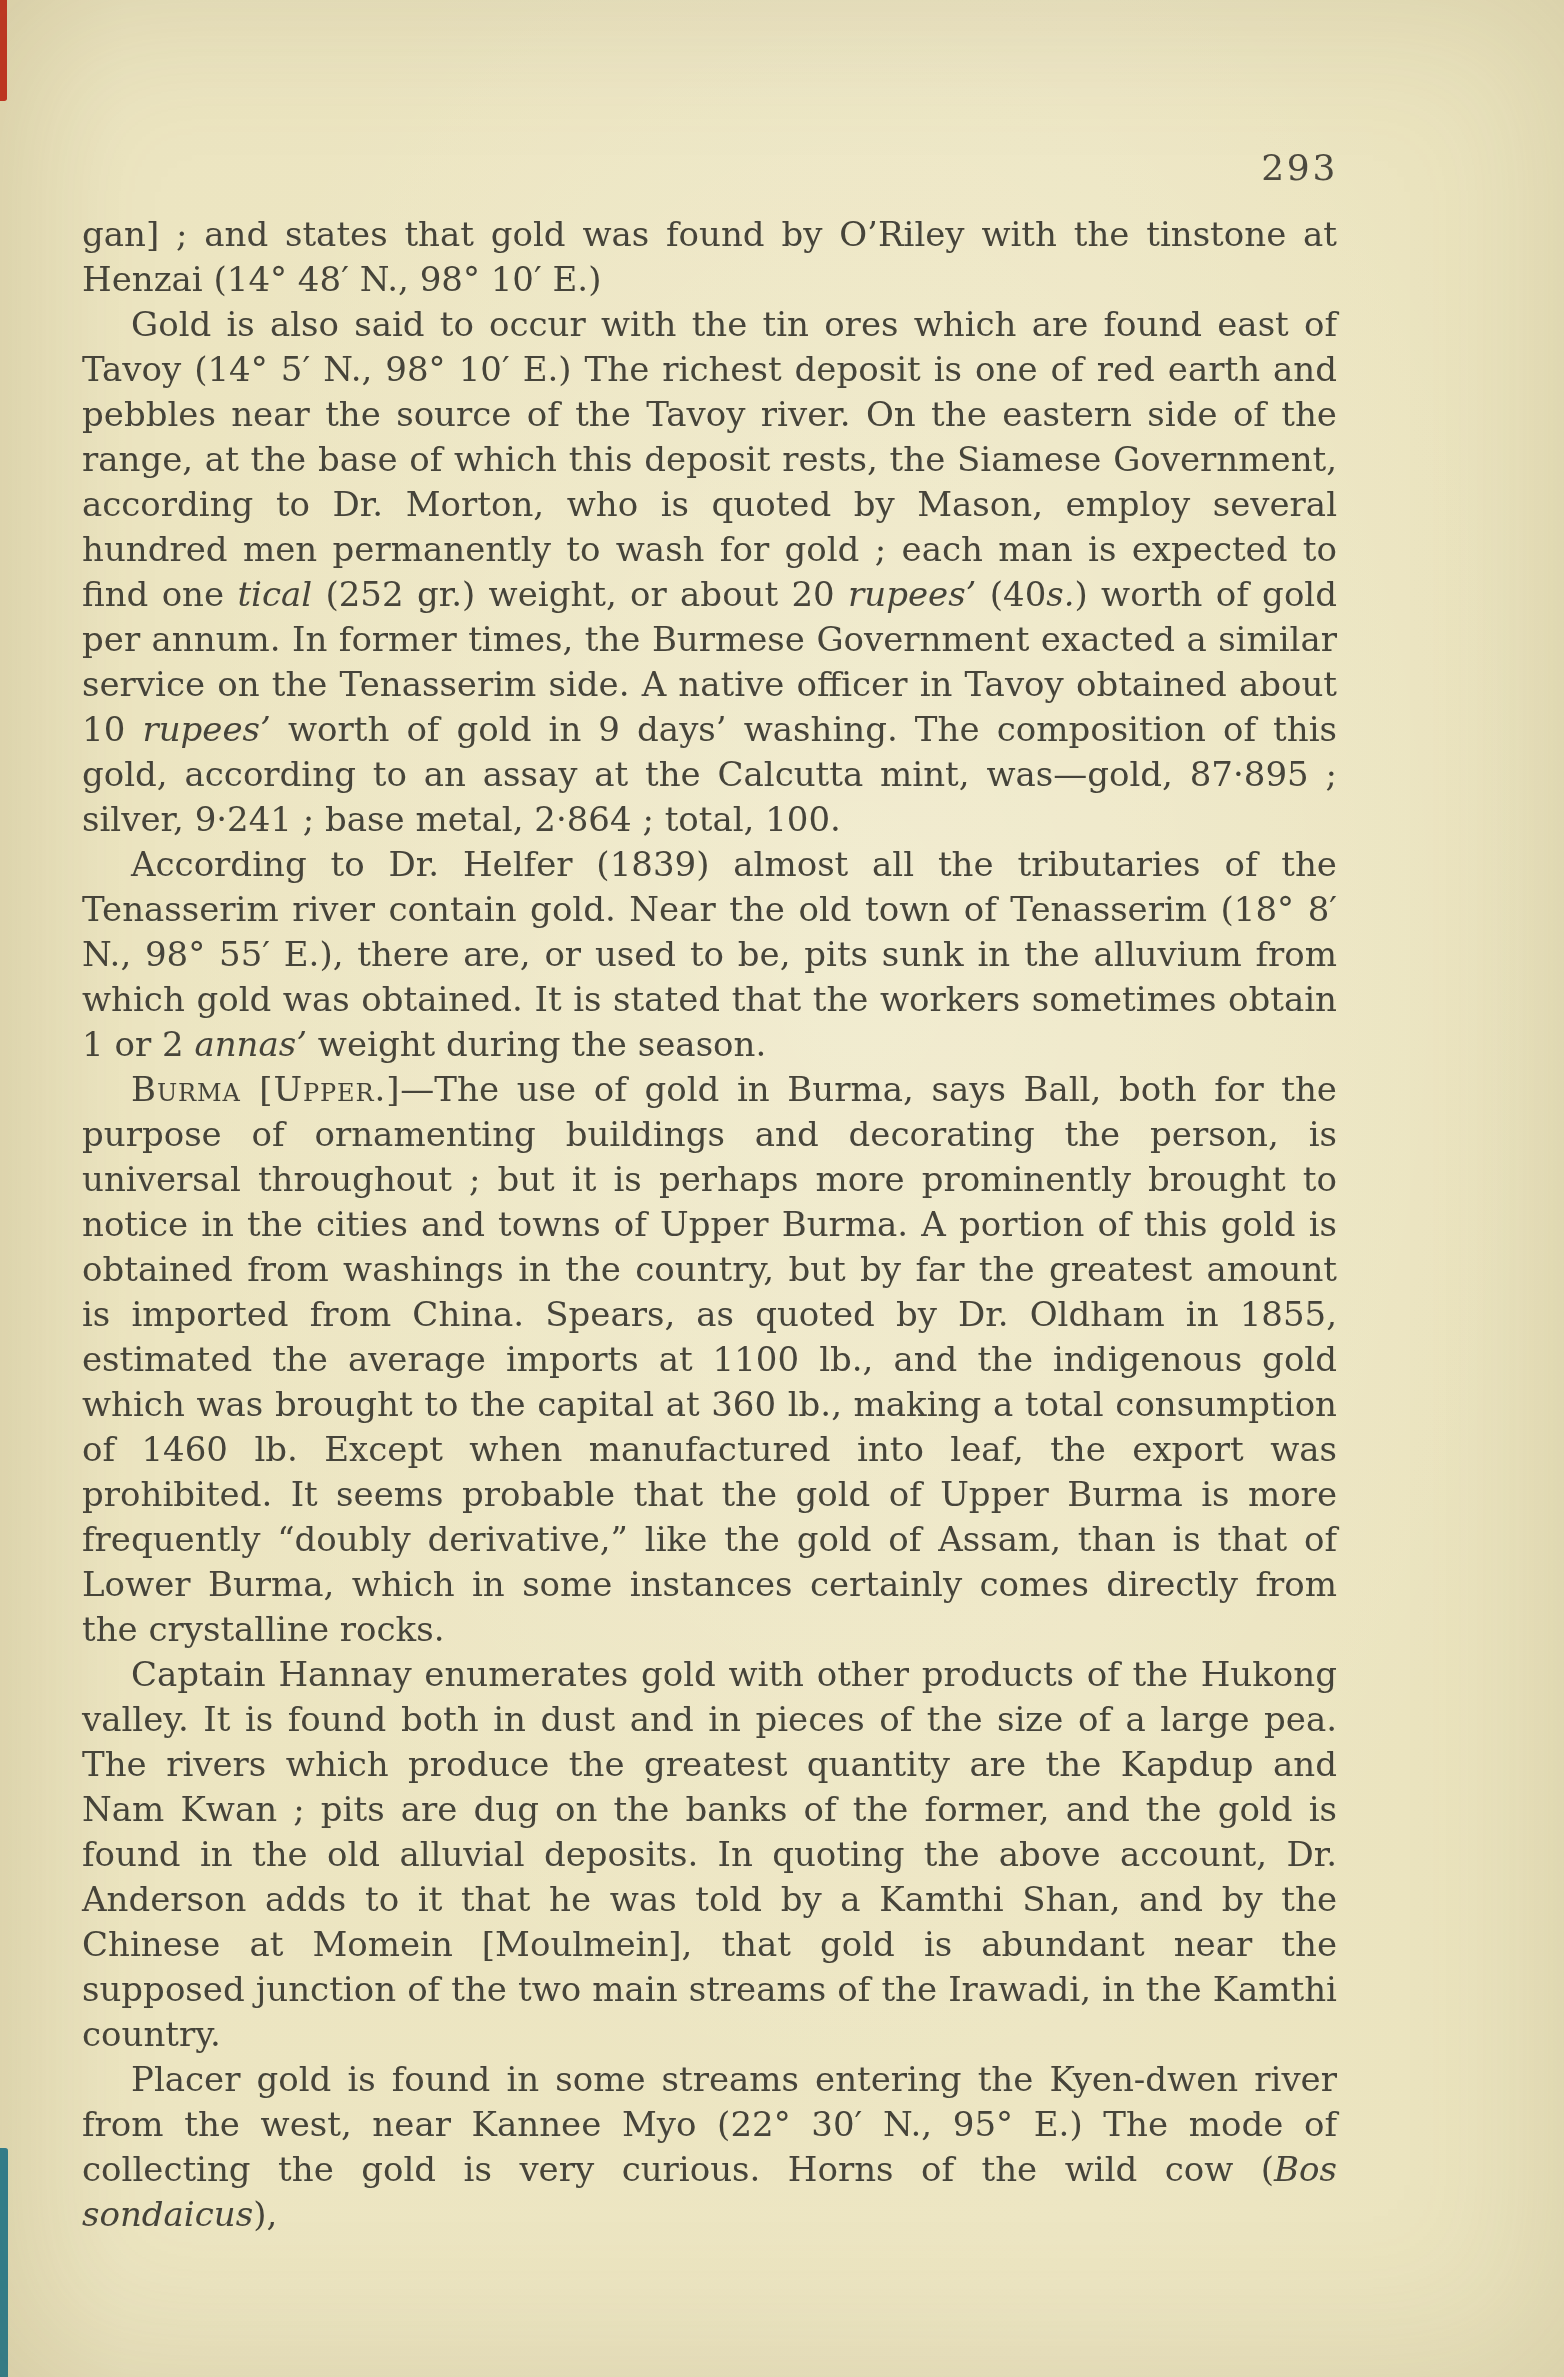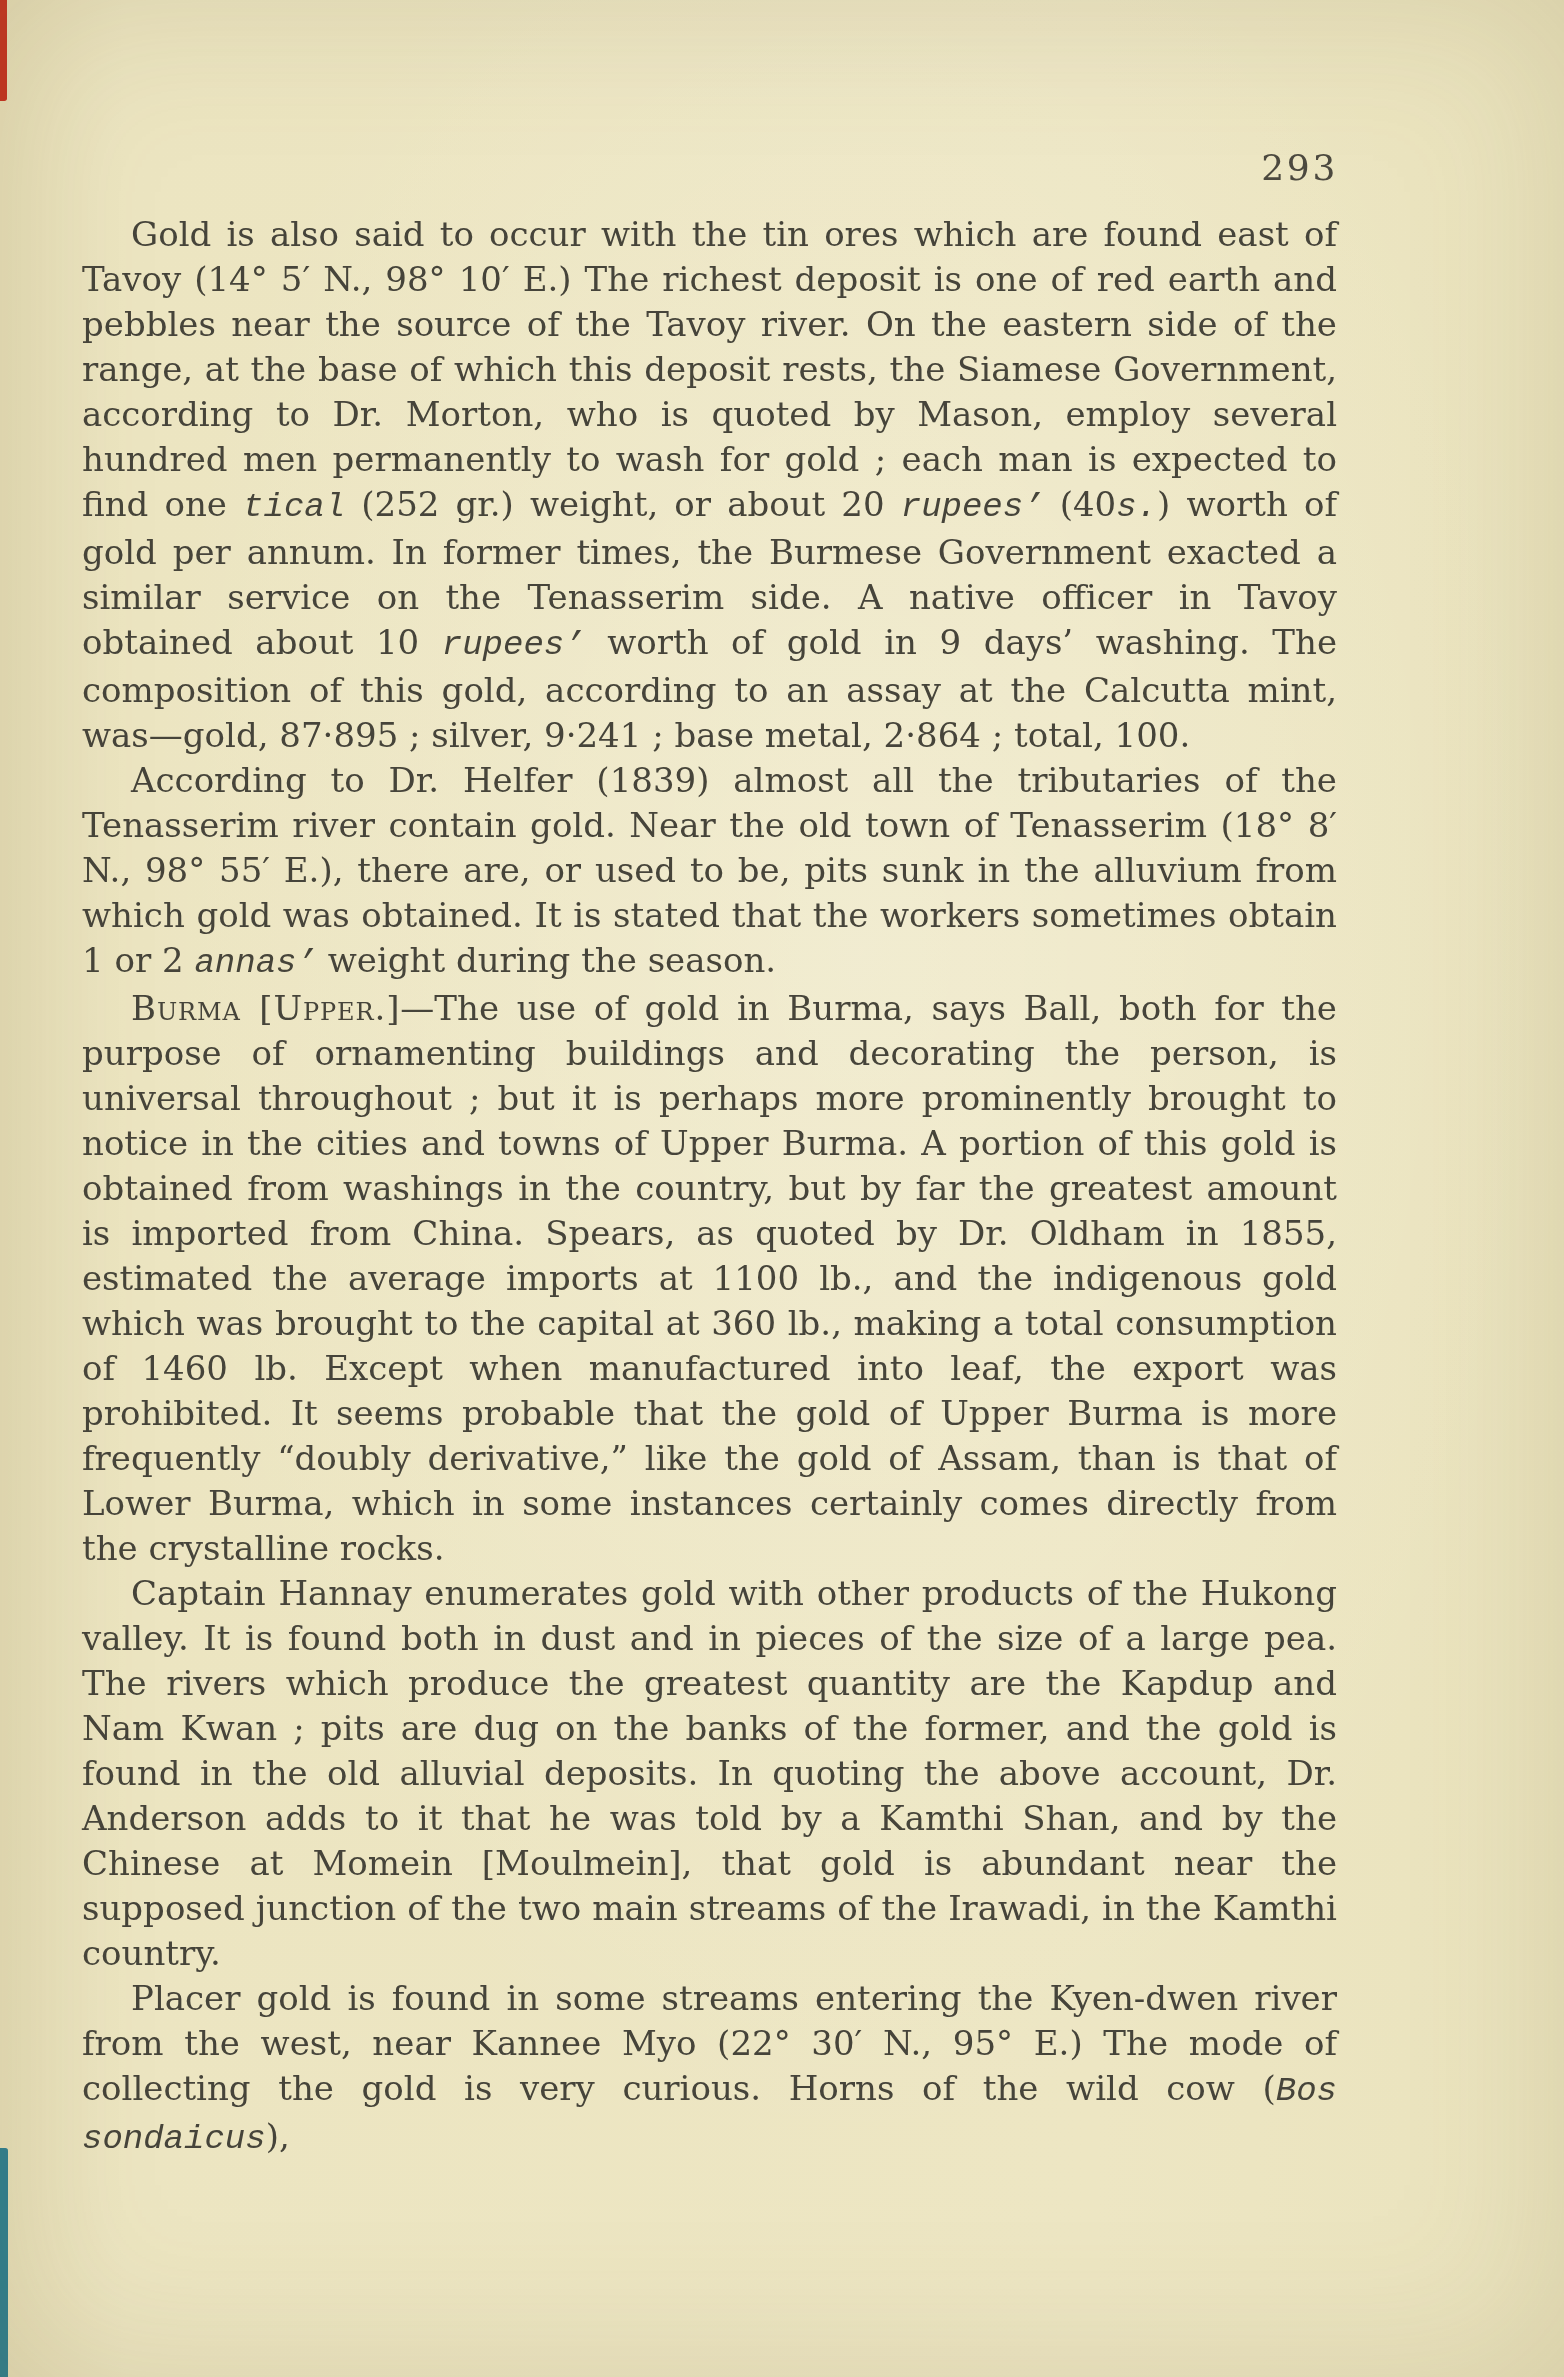--- a/index.html
+++ b/index.html
@@ -47,34 +47,35 @@
     top: 212px; left: 82px;
     width: 1255px;
     font-size: 34px;
     line-height: 45px;
     color: #46443a;
     text-align: justify;
   }
   .para { margin: 0; }
   .para.indent { text-indent: 49px; }
   .para.justify-last { text-align-last: justify; }
-  .it { font-style: italic; font-family: Liberation Mono, monospace; }
+  .it { font-style: italic; }
   .sc { font-variant-caps: small-caps; letter-spacing: 0.9px; }
 </style>
 </head>
 <body>
 
 <div class="page">
   <div class="edge-mark top" style="background: rgb(197, 49, 31);"></div>
   <div class="edge-mark bottom" style="background: rgb(45, 126, 143);"></div>
 
 
   <div class="page-number">293</div>
 
   <div class="text-block" id="text-block">
+      <p class="para"><span>gan] ; and states that gold was found by O’Riley with the tinstone at Henzai (14° 48′ N., 98° 10′ E.)</span></p>
       <p class="para indent"><span>Gold is also said to occur with the tin ores which are found east of Tavoy (14° 5′ N., 98° 10′ E.)  The richest deposit is one of red earth and pebbles near the source of the Tavoy river.  On the eastern side of the range, at the base of which this deposit rests, the Siamese Government, according to Dr. Morton, who is quoted by Mason, employ several hundred men permanently to wash for gold ; each man is expected to find one </span><span class="it">tical</span><span> (252 gr.) weight, or about 20 </span><span class="it">rupees’</span><span> (40</span><span class="it">s.</span><span>) worth of gold per annum.  In former times, the Burmese Government exacted a similar service on the Tenasserim side.  A native officer in Tavoy obtained about 10 </span><span class="it">rupees’</span><span> worth of gold in 9 days’ washing.  The composition of this gold, according to an assay at the Calcutta mint, was—gold, 87·895 ; silver, 9·241 ; base metal, 2·864 ; total, 100.</span></p>
       <p class="para indent"><span>According to Dr. Helfer (1839) almost all the tributaries of the Tenasserim river contain gold.  Near the old town of Tenasserim (18° 8′ N., 98° 55′ E.), there are, or used to be, pits sunk in the alluvium from which gold was obtained.   It is stated that the workers sometimes obtain 1 or 2 </span><span class="it">annas’</span><span> weight during the season.</span></p>
       <p class="para indent"><span class="sc">Burma [Upper.]</span><span>—The use of gold in Burma, says Ball, both for the purpose of ornamenting buildings and decorating the person, is universal throughout ; but it is perhaps more prominently brought to notice in the cities and towns of Upper Burma.  A portion of this gold is obtained from washings in the country, but by far the greatest amount is imported from China.  Spears, as quoted by Dr. Oldham in 1855, estimated the average imports at 1100 lb., and the indigenous gold which was brought to the capital at 360 lb., making a total consumption of 1460 lb.  Except when manufactured into leaf, the export was prohibited.  It seems probable that the gold of Upper Burma is more frequently “doubly derivative,” like the gold of Assam, than is that of Lower Burma, which in some instances certainly comes directly from the crystalline rocks.</span></p>
       <p class="para indent"><span>Captain Hannay enumerates gold with other products of the Hukong valley.  It is found both in dust and in pieces of the size of a large pea.  The rivers which produce the greatest quantity are the Kapdup and Nam Kwan ; pits are dug on the banks of the former, and the gold is found in the old alluvial deposits.  In quoting the above account, Dr. Anderson adds to it that he was told by a Kamthi Shan, and by the Chinese at Momein [Moulmein], that gold is abundant near the supposed junction of the two main streams of the Irawadi, in the Kamthi country.</span></p>
       <p class="para indent justify-last"><span>Placer gold is found in some streams entering the Kyen-dwen river from the west, near Kannee Myo (22° 30′ N., 95° E.)  The mode of collecting the gold is very curious.  Horns of the wild cow (</span><span class="it">Bos sondaicus</span><span>),</span></p>
     </div>
 </div>
 
 
 </body></html>

